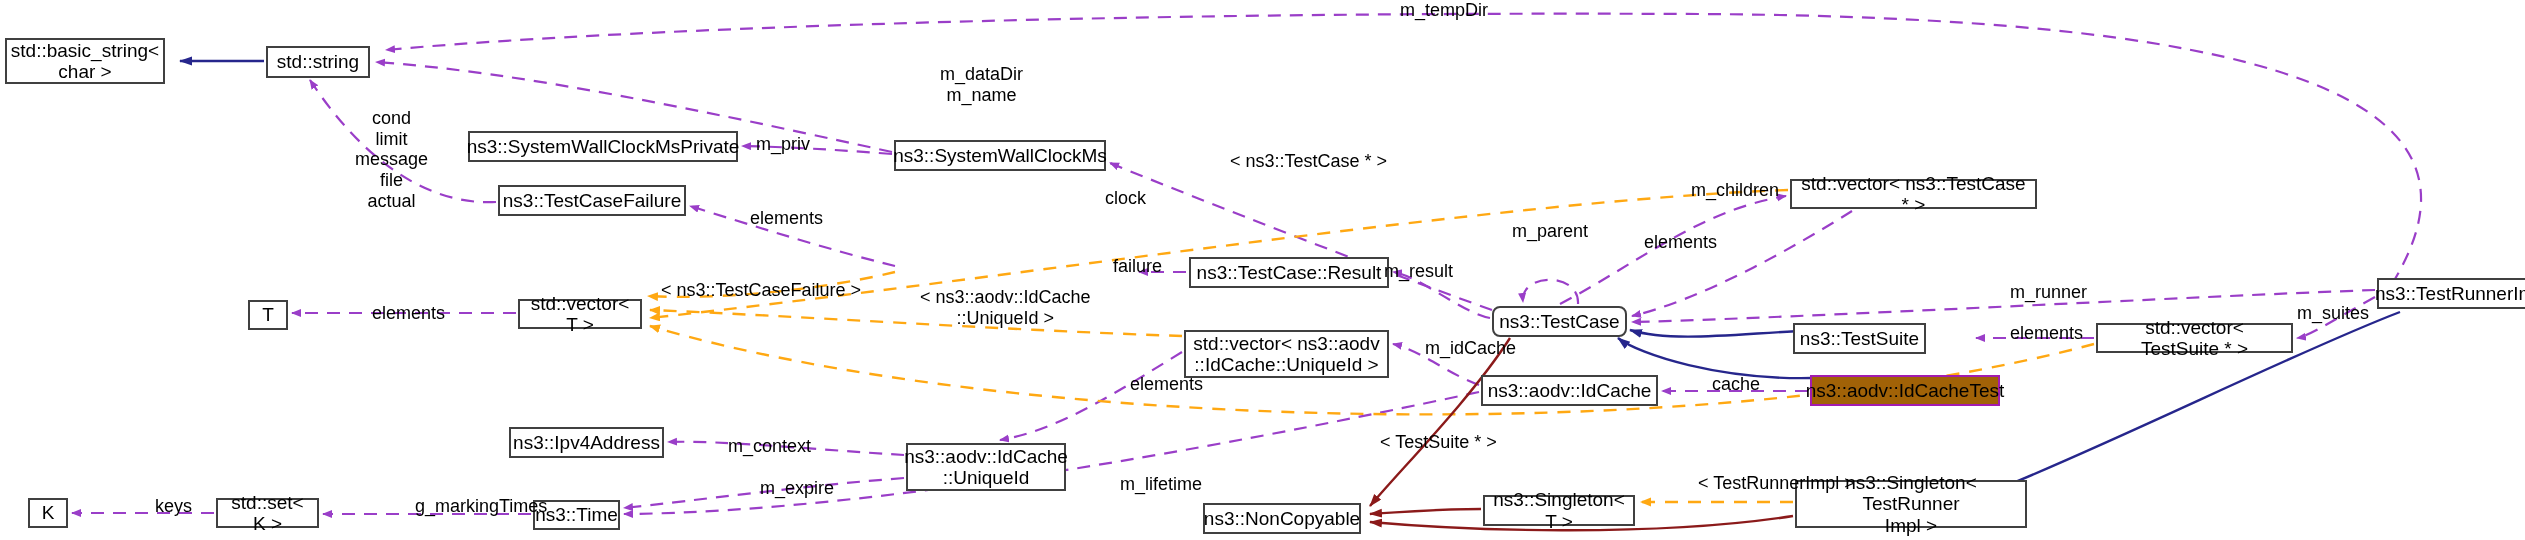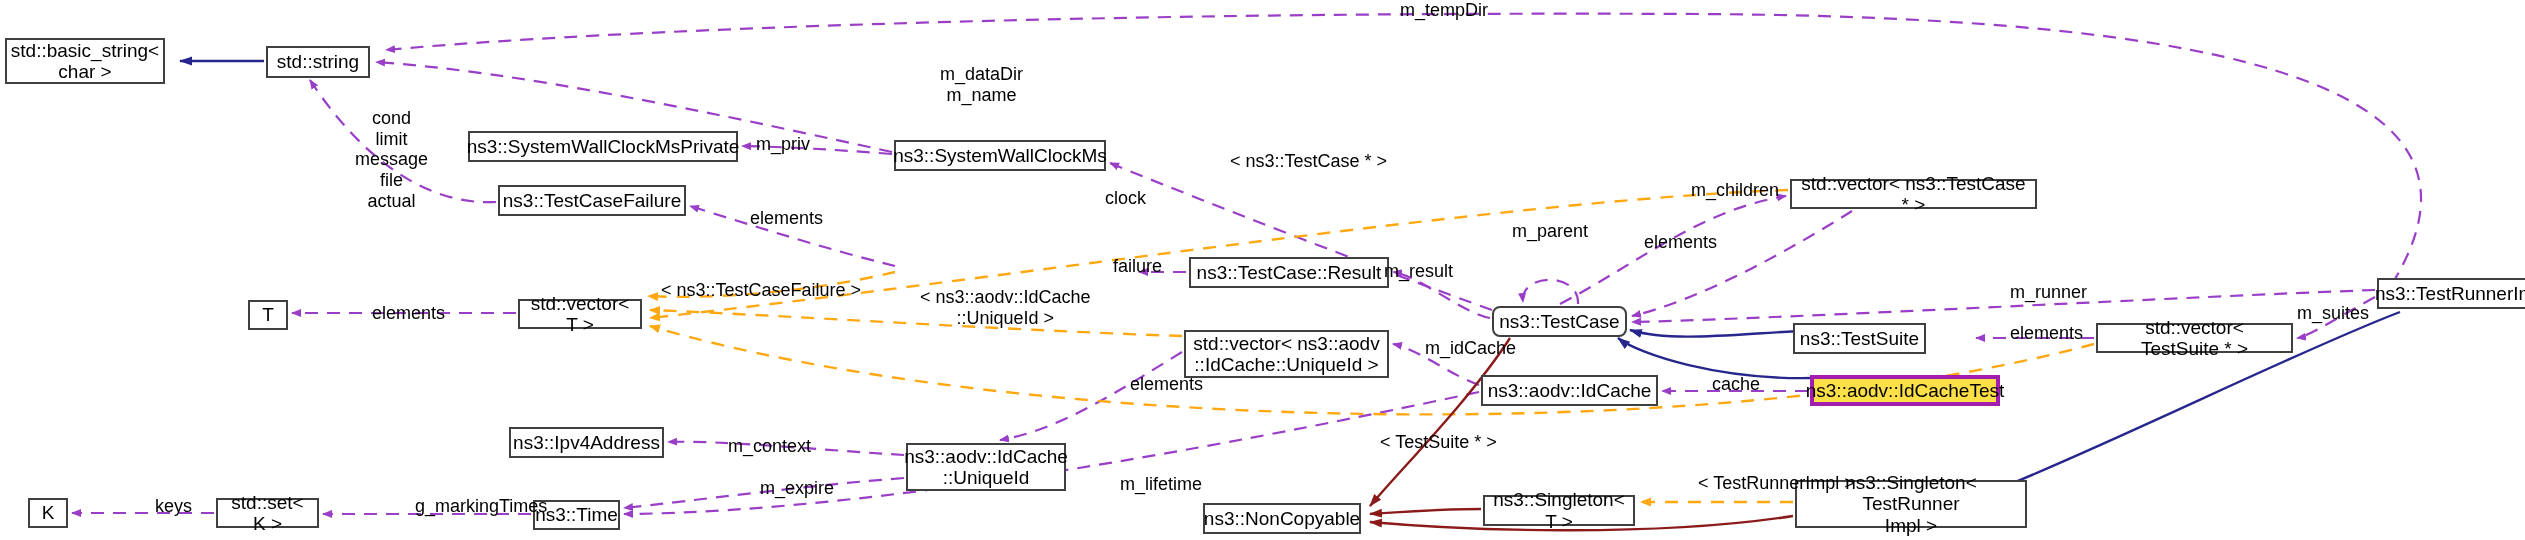--- a/index.html
+++ b/index.html
@@ -36,21 +36,21 @@
     line-height: 1.12;
     color: #000000;
     white-space: pre-line;
     padding: 2px 6px;
   }
   
   .node.n-class   { border: 2px solid #404040; }
   
   .node.n-extern  { border: 2px solid #404040; }
   
-  .node.n-focus   { border: 4px solid #a21caf; background: #fde047; }
+  .node.n-focus   { border: 2px solid #a21caf; background: #a16207; }
 
   .edge-label {
     position: absolute;
     font-size: 18px;
     color: #000000;
     text-align: center;
     white-space: pre-line;
     line-height: 1.15;
     background: transparent;
   }

